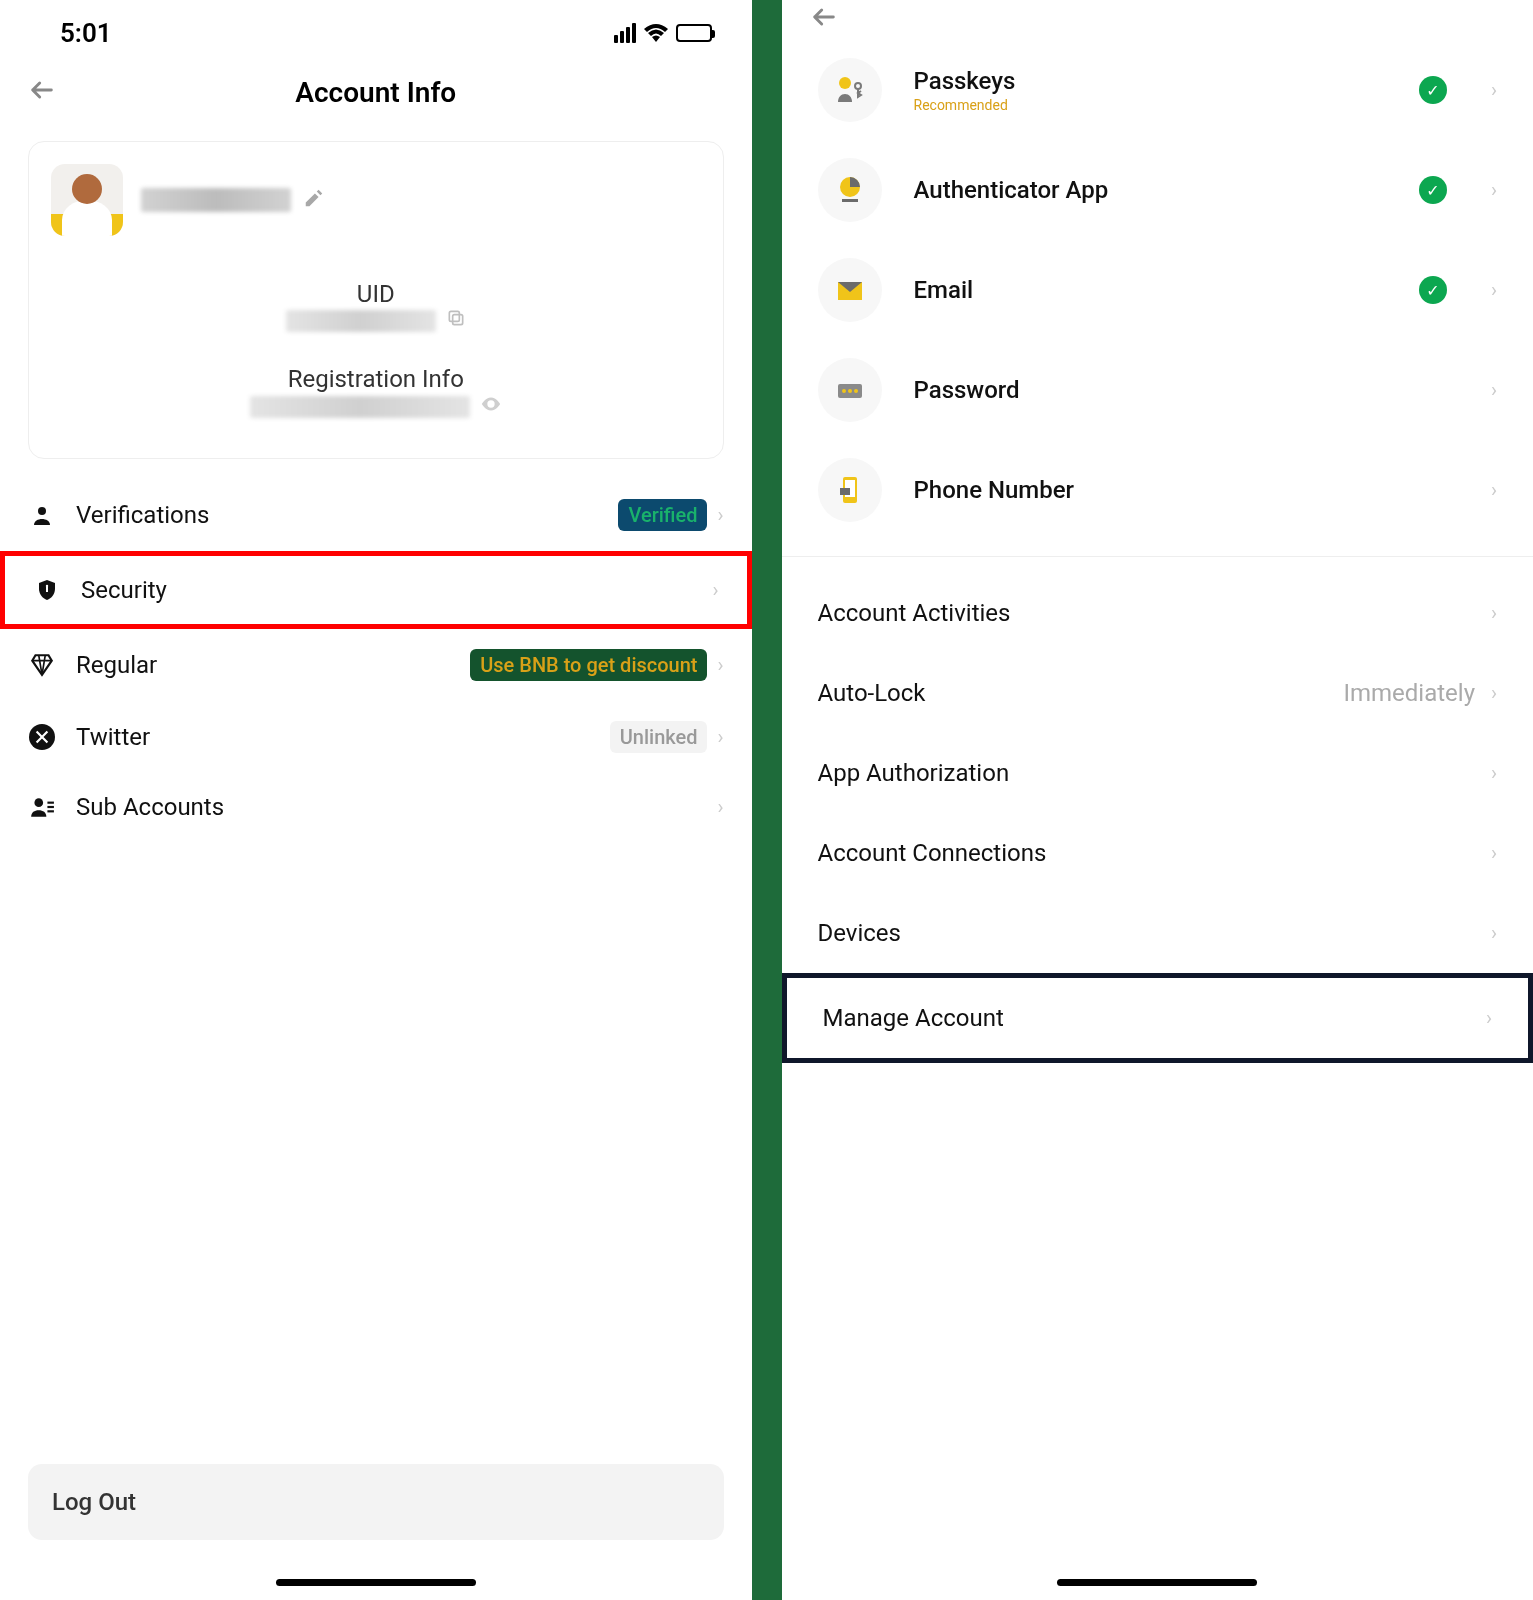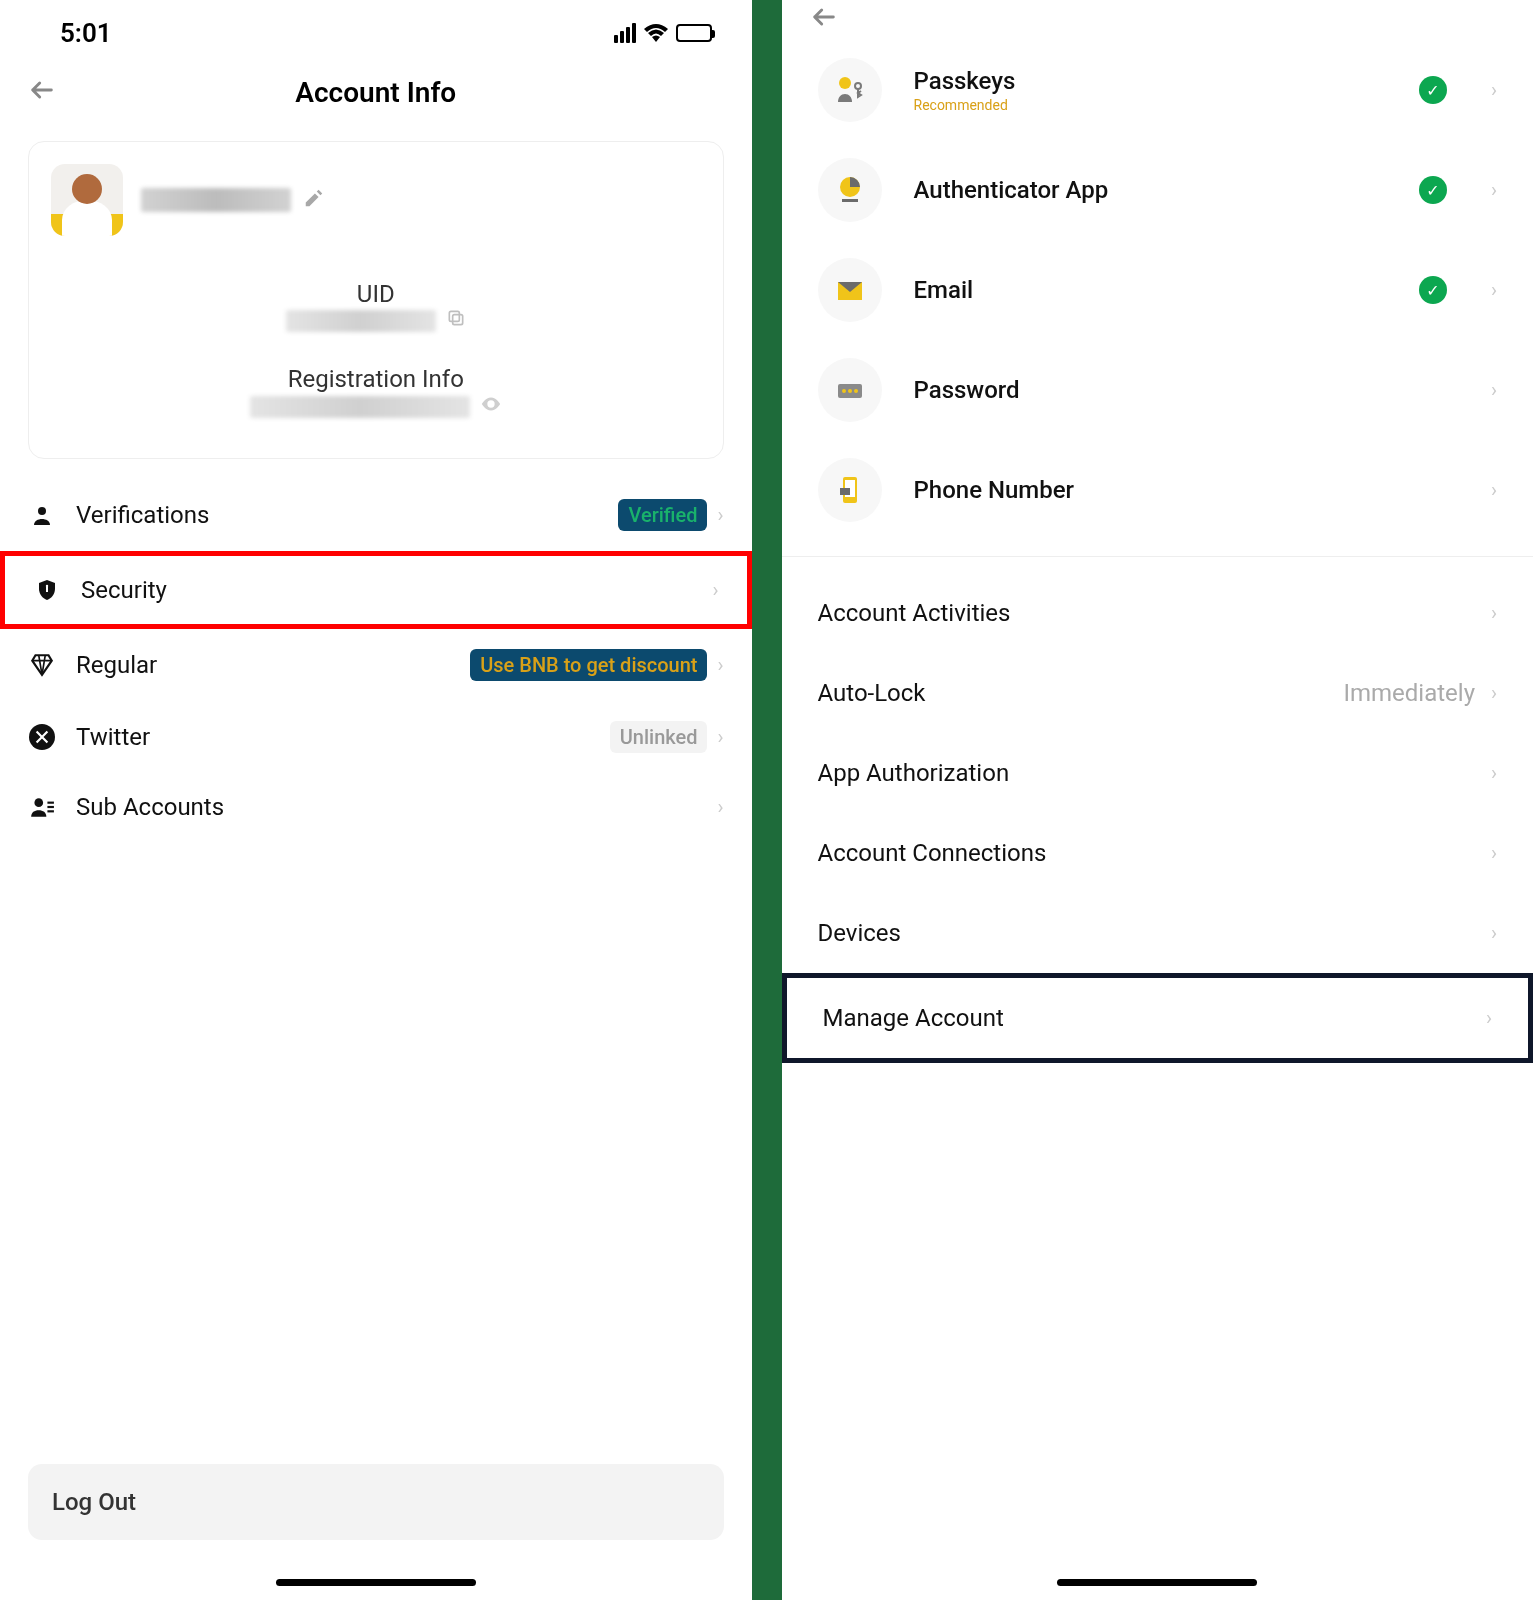--- a/index.html
+++ b/index.html
@@ -36,21 +36,21 @@
   
   .menu-list { padding: 8px 0; }
   .menu-item { display: flex; align-items: center; padding: 20px 28px; gap: 20px; }
   .menu-item.highlight { border: 5px solid #ff0000; border-left-width: 5px; border-right-width: 5px; }
   .menu-icon { width: 28px; height: 28px; display: flex; align-items: center; justify-content: center; flex-shrink: 0; }
   .menu-label { font-size: 24px; flex: 1; color: #111; }
   .menu-trailing { display: flex; align-items: center; gap: 10px; }
   .chevron { color: #ccc; font-size: 20px; }
   .badge { font-size: 20px; padding: 4px 10px; border-radius: 6px; }
   .badge-green { background: #0c4a6e; color: #19b26b; font-weight: 500; }
-  .badge-yellow { background: #0c4a6e; color: #d9a118; font-weight: 500; }
+  .badge-yellow { background: #14532d; color: #d9a118; font-weight: 500; }
   .badge-gray { background: #f3f3f3; color: #999; font-weight: 500; }
 
   
   .logout-btn { margin: auto 28px 60px 28px; background: #f3f3f3; color: #333; font-size: 24px; font-weight: 500; padding: 24px; border-radius: 14px; }
 
   
   .home-indicator { position: absolute; bottom: 14px; left: 50%; transform: translateX(-50%); width: 200px; height: 7px; background: #000; border-radius: 4px; }
 
   
   .sec-item { display: flex; align-items: center; padding: 18px 36px; gap: 32px; }

